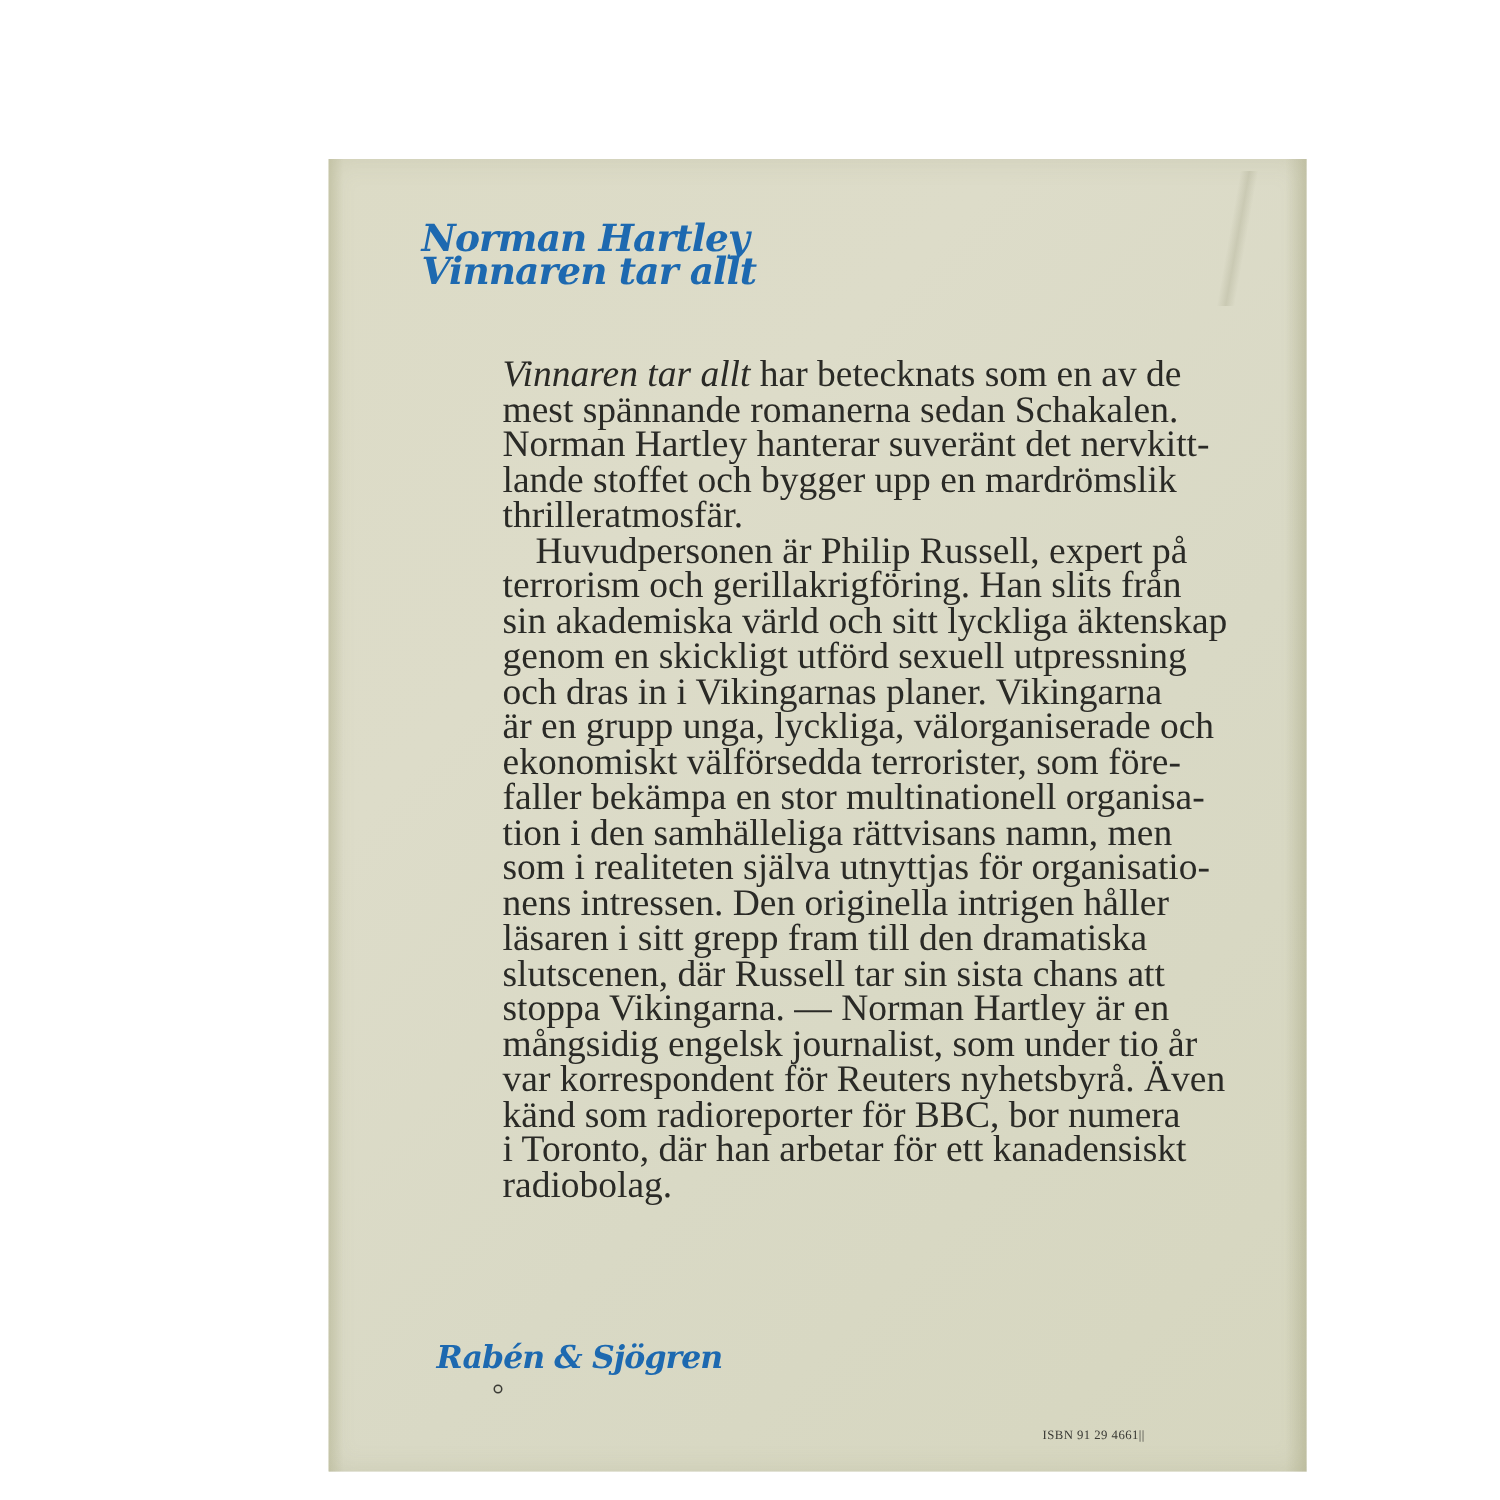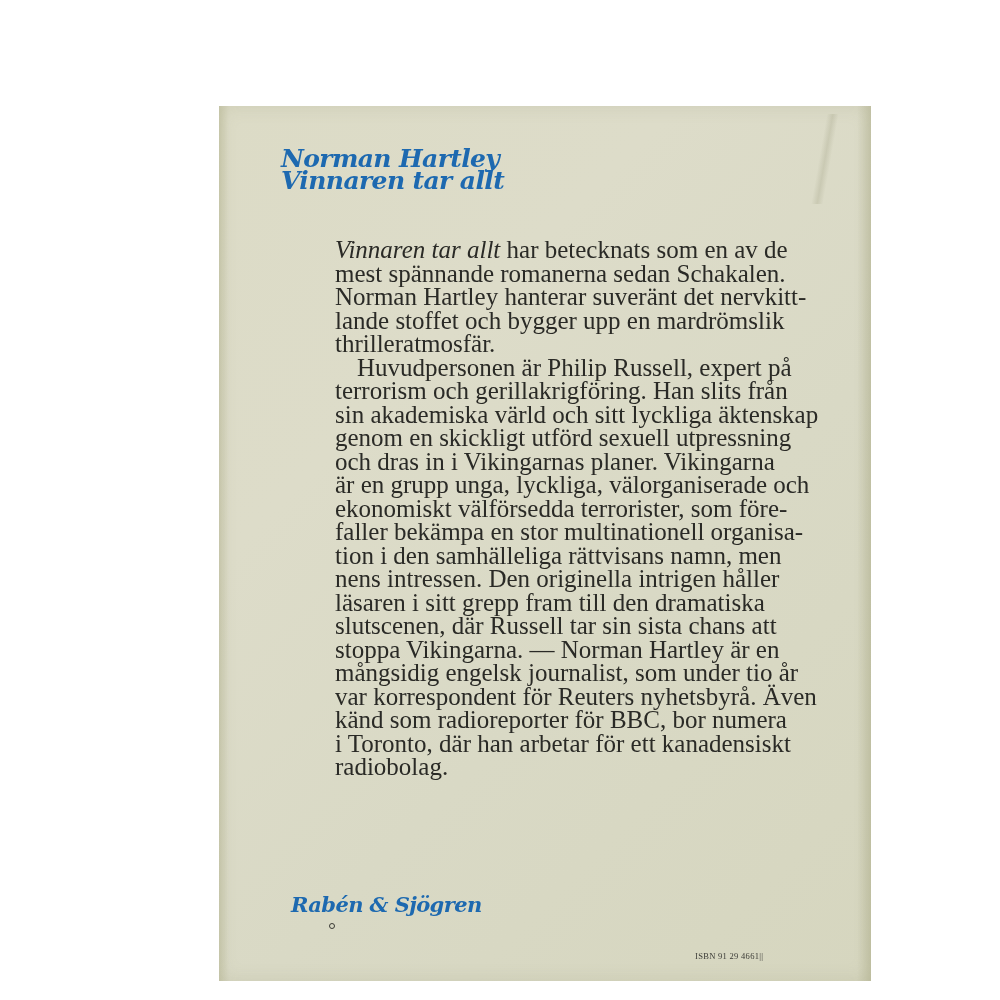--- a/index.html
+++ b/index.html
@@ -120,20 +120,21 @@
     <span class="body-line">thrilleratmosfär.</span>
     <span class="body-line indent">Huvudpersonen är Philip Russell, expert på</span>
     <span class="body-line">terrorism och gerillakrigföring. Han slits från</span>
     <span class="body-line">sin akademiska värld och sitt lyckliga äktenskap</span>
     <span class="body-line">genom en skickligt utförd sexuell utpressning</span>
     <span class="body-line">och dras in i Vikingarnas planer. Vikingarna</span>
     <span class="body-line">är en grupp unga, lyckliga, välorganiserade och</span>
     <span class="body-line">ekonomiskt välförsedda terrorister, som före-</span>
     <span class="body-line">faller bekämpa en stor multinationell organisa-</span>
     <span class="body-line">tion i den samhälleliga rättvisans namn, men</span>
+    <span class="body-line">som i realiteten själva utnyttjas för organisatio-</span>
     <span class="body-line">nens intressen. Den originella intrigen håller</span>
     <span class="body-line">läsaren i sitt grepp fram till den dramatiska</span>
     <span class="body-line">slutscenen, där Russell tar sin sista chans att</span>
     <span class="body-line">stoppa Vikingarna. — Norman Hartley är en</span>
     <span class="body-line">mångsidig engelsk journalist, som under tio år</span>
     <span class="body-line">var korrespondent för Reuters nyhetsbyrå. Även</span>
     <span class="body-line">känd som radioreporter för BBC, bor numera</span>
     <span class="body-line">i Toronto, där han arbetar för ett kanadensiskt</span>
     <span class="body-line">radiobolag.</span>
   </div>

